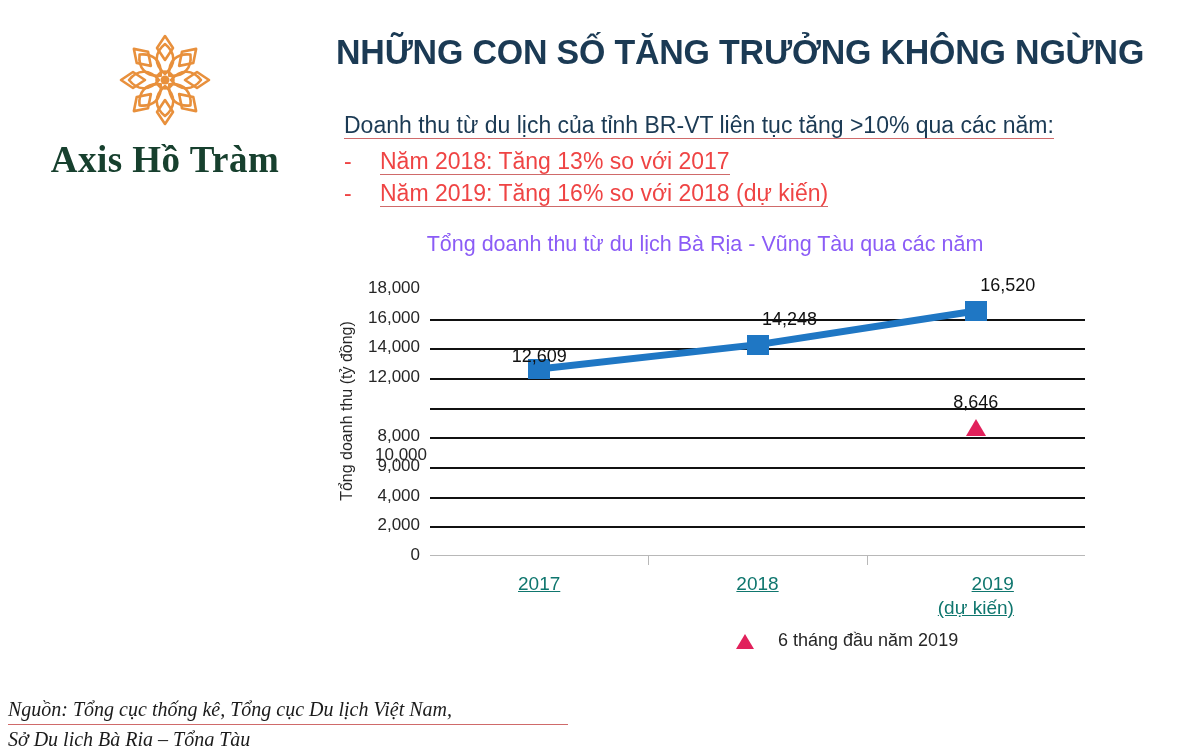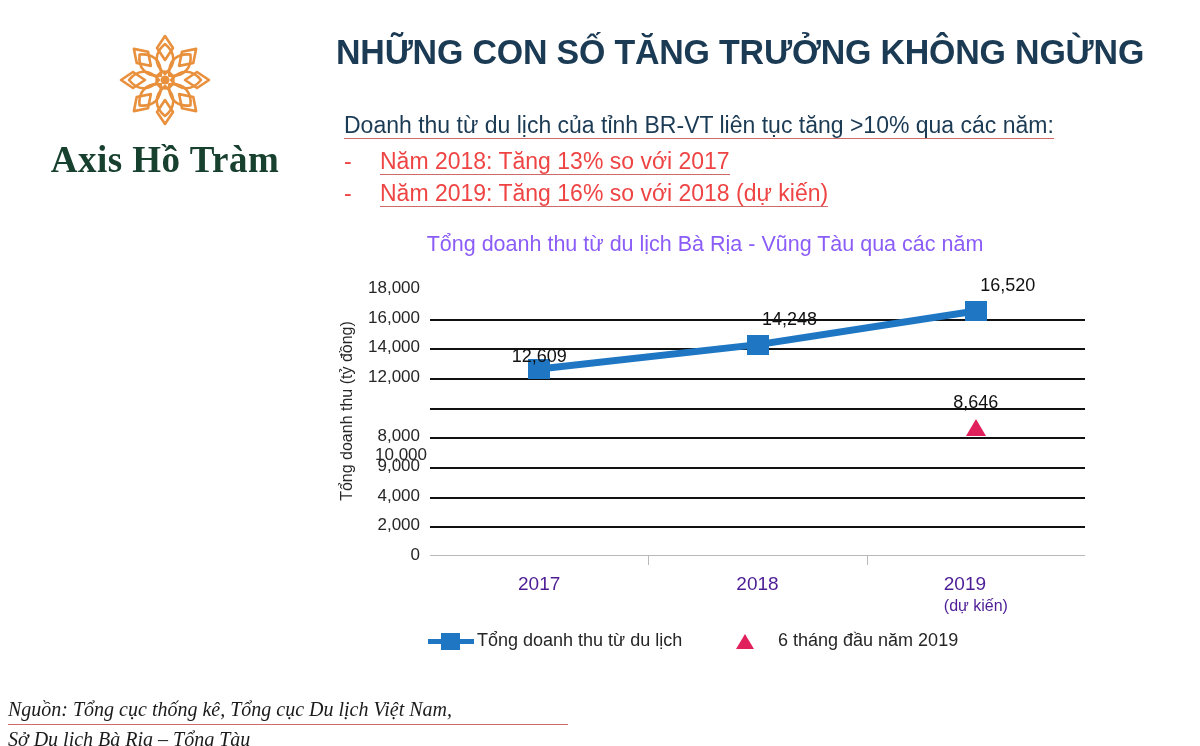--- a/index.html
+++ b/index.html
@@ -105,25 +105,26 @@
   .tri{
     position:absolute;
     width:0;height:0;
     border-left:10px solid transparent;
     border-right:10px solid transparent;
     border-bottom:17px solid #e1215b;
     margin-left:-10px;margin-top:-9px;
   }
   .xcat{
     position:absolute;
-    text-align:left;font-size:19px;color:#4c1d95;
+    text-align:right;font-size:19px;color:#0f766e;
     transform:translateX(-50%);
     line-height:1.25;
-  }
-  .xcat .sub{font-size:16px;display:block;}
+    text-decoration:underline;
+  }
+  .xcat .sub{font-size:19px;display:block;}
 
   
   #legend{
     position:absolute;left:300px;top:630px;width:810px;height:30px;
   }
   .leg-item{position:absolute;font-size:18px;color:#262626;white-space:nowrap;}
   #leg-1{left:128px;top:0;}
   #leg-2{left:436px;top:0;}
   .leg-line{
     display:inline-block;vertical-align:middle;
@@ -255,23 +256,20 @@
       <div class="xtick-mark" style="left: 436.667px;"></div>
     </div>
   <div id="xcats">
       <div class="xcat" style="left: 239.167px; top: 340px;">2017</div>
       <div class="xcat" style="left: 457.5px; top: 340px;">2018</div>
       <div class="xcat" style="left: 675.833px; top: 340px;">2019<span class="sub">(dự kiến)</span></div>
     </div>
 </div>
 
 <div id="legend">
-  <div class="leg-item" id="leg-1">
-    <span class="leg-line"></span><span>Tổng doanh thu từ du lịch</span>
-  </div>
   <div class="leg-item" id="leg-2">
     <span class="leg-tri"></span><span>6 tháng đầu năm 2019</span>
   </div>
 </div>
 
 <div id="footer">
   <div class="ul">Nguồn: Tổng cục thống kê, Tổng cục Du lịch Việt Nam,</div>
   <div class="ul">Sở Du lịch Bà Rịa – Tổng Tàu</div>
 </div>
 

